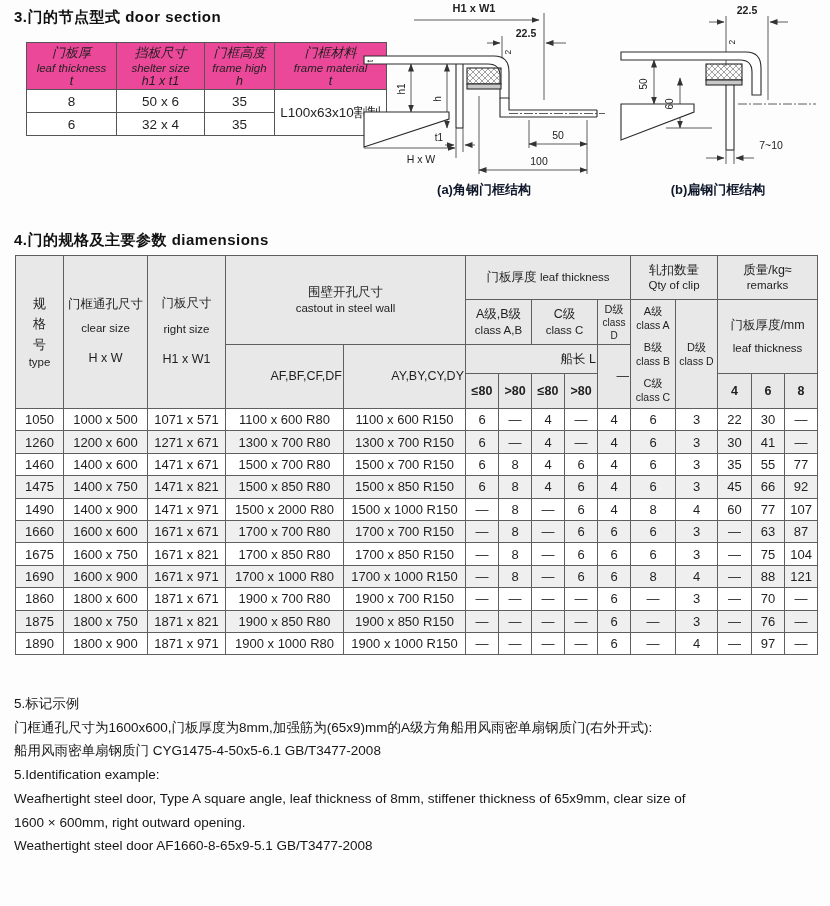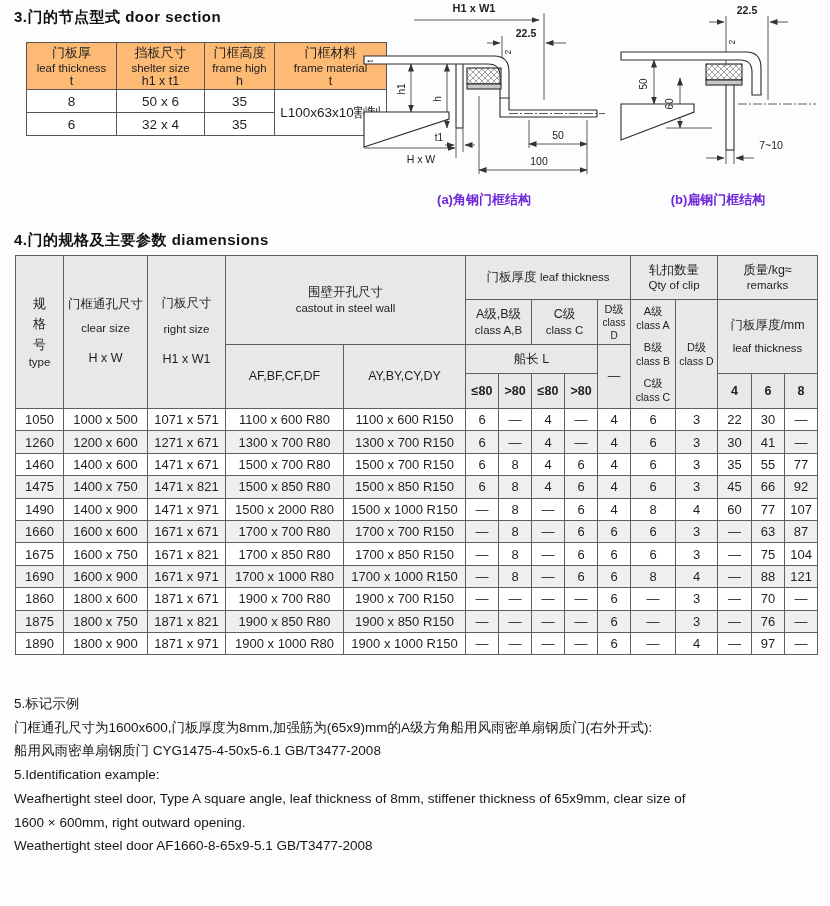--- a/index.html
+++ b/index.html
@@ -11,51 +11,51 @@
   }
   .sec-title { font-weight:bold; font-size:15px; color:#111; letter-spacing:.5px; }
 
   
   .top-section { position:relative; height:222px; }
   .s3-title { position:absolute; left:14px; top:8px; }
   .s3-table { position:absolute; left:26px; top:42px; border-collapse:collapse; table-layout:fixed; }
   .s3-table th, .s3-table td {
     border:1px solid #555; text-align:center; vertical-align:middle; padding:1px 2px;
   }
-  .s3-table th { background:#fdba74; font-weight:normal; }
+  .s3-table th { background:#ec4899; font-weight:normal;font-style:italic; }
   .s3-table .zh { font-size:13px; display:block; }
   .s3-table .en { font-size:11.5px; display:block; color:#222; }
   .s3-table .sym { font-size:12.5px; display:block; }
   .s3-table td { font-size:13.5px; background:#fff; height:23px; }
 
   .diagram { position:absolute; top:0; text-align:center; }
   .diagram-a { left:356px; width:256px; }
   .diagram-b { left:614px; width:208px; }
-  .diagram .caption { font-weight:bold; font-size:13px; margin-top:11px; color:#6d28d9; }
+  .diagram .caption { font-weight:bold; font-size:13px; margin-top:1px; color:#0f172a; }
   .diagram svg text { font-family:"Liberation Sans","DejaVu Sans",sans-serif; fill:#222; }
 
   
   .s4-title { position:absolute; left:14px; top:231px; }
   .spec-table {
     position:absolute; left:15px; top:255px;
     border-collapse:collapse; table-layout:fixed; width:801px;
     border:1.5px solid #4a4a4a;
   }
   .spec-table th, .spec-table td {
     border:1px solid #5f5f5f; text-align:center; vertical-align:middle;
     padding:0 1px; overflow:hidden;
   }
   .spec-table th { background:#e8e8e8; font-weight:normal; }
   .spec-table .zh { font-size:12.5px; display:block; line-height:1.35; }
   .spec-table .en { font-size:11.5px; display:block; line-height:1.3; color:#222; }
   .spec-table .sym { font-size:12.5px; display:block; line-height:1.4; }
   .spec-table .vert-label { display:inline-block; width:1.15em; font-size:13px; line-height:1.55; word-break:break-all; }
   .hrow1 th { height:44px; }
   .hrow2 th { height:45px; }
-  .hrow3 th { height:29px; }
+  .hrow3 th { height:29px;text-align:right; }
   .hrow4 th { height:35px; font-size:12.5px;font-weight:bold; }
   .spec-table tbody td { font-size:13px; height:22.4px; background:#fff; white-space:nowrap; }
   .spec-table tbody tr.alt td { background:#efefef; }
 
   
   .notes { position:absolute; left:14px; top:692px; width:806px; }
   .notes .line { font-size:13.5px; line-height:23.7px; color:#161616; }
 </style>
 </head>
 <body>

